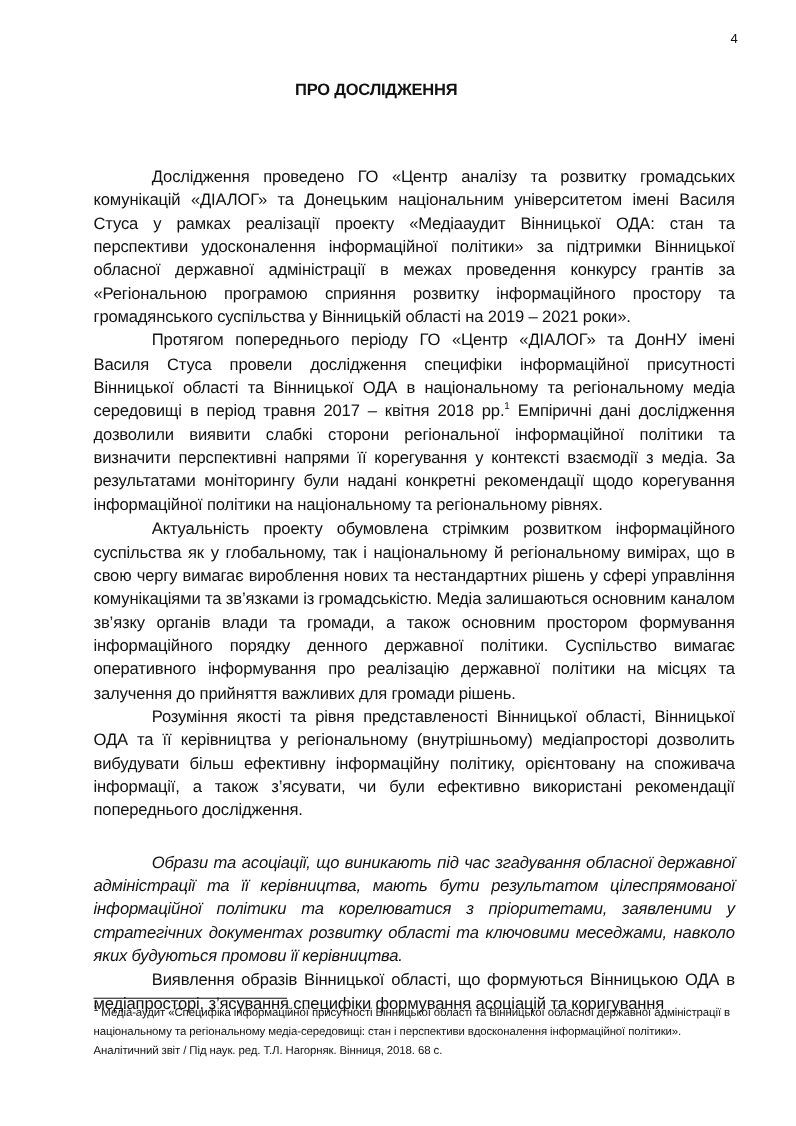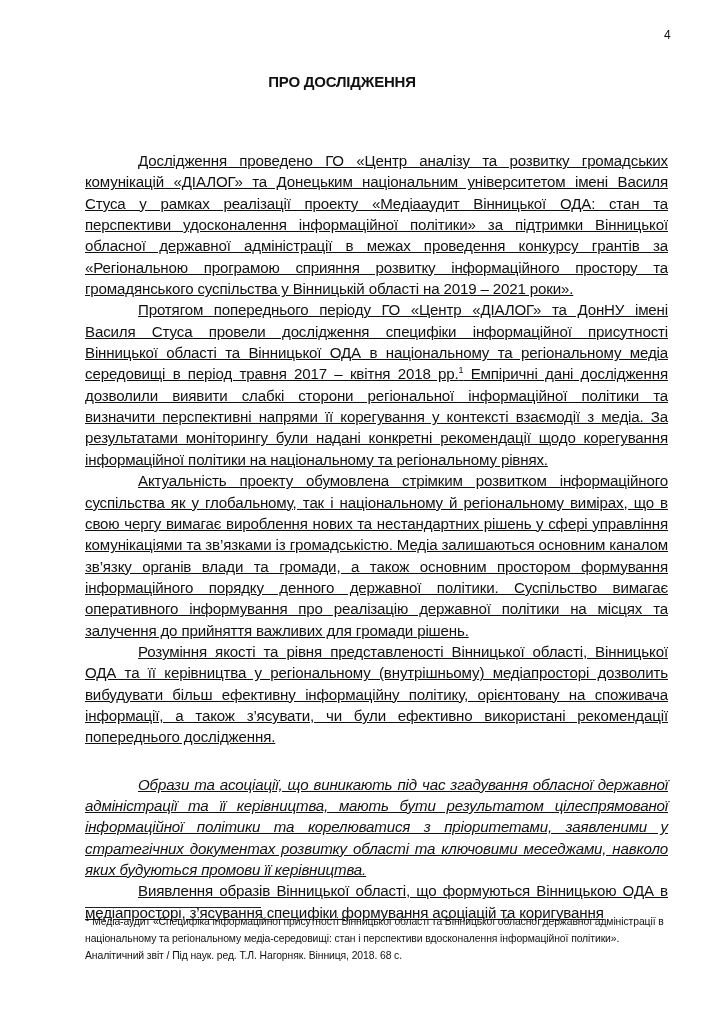--- a/index.html
+++ b/index.html
@@ -40,21 +40,20 @@
       width: 583px;
       font-size: 15.1px;
       line-height: 21.35px;
       letter-spacing: -0.15px;
     }
     .body-text p {
       margin: 0;
       text-indent: 53px;
       text-align: justify;
       text-align-last: left;
-      text-decoration: underline;
     }
     .body-text p.italic {
       font-style: italic;
       margin-top: 26px;
     }
     sup.fn-ref {
       font-size: 9px;
       line-height: 0;
       vertical-align: super;
     }

